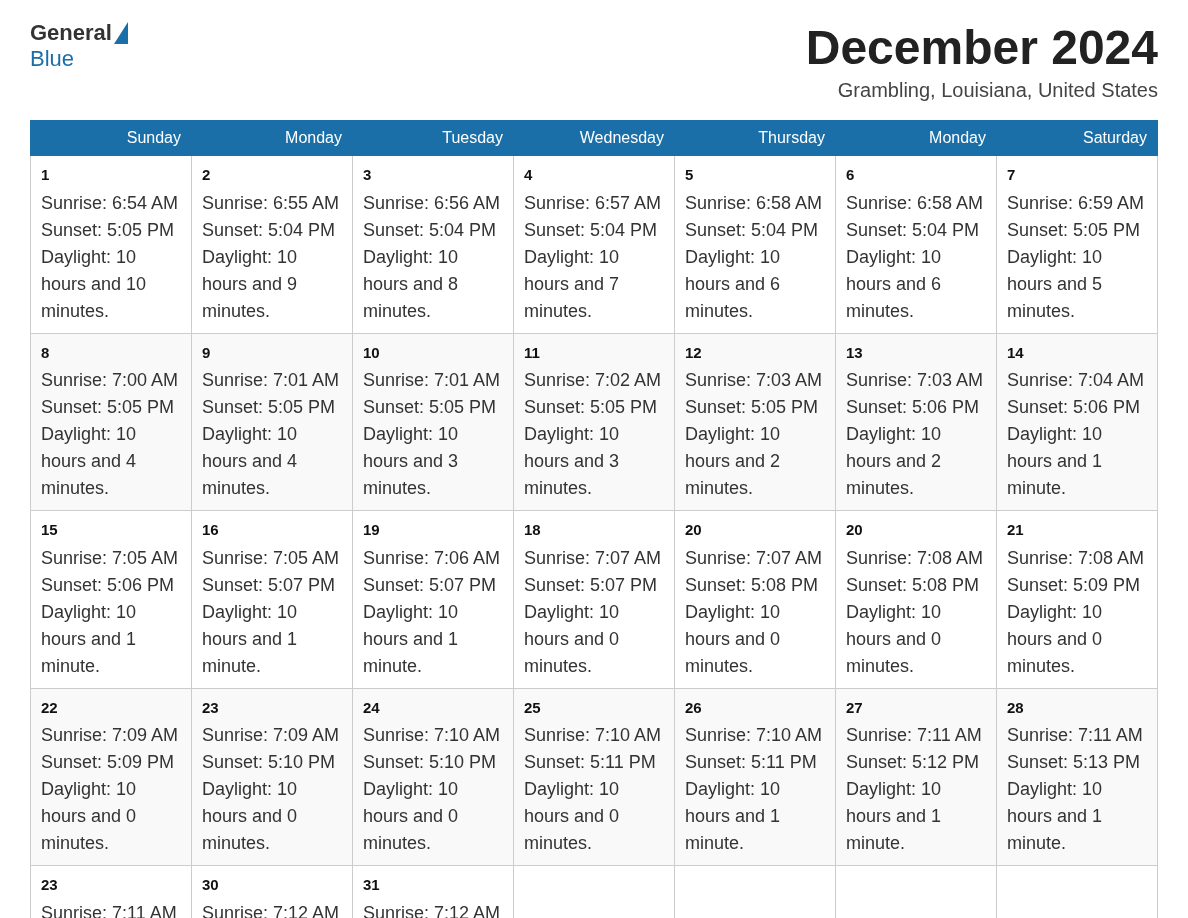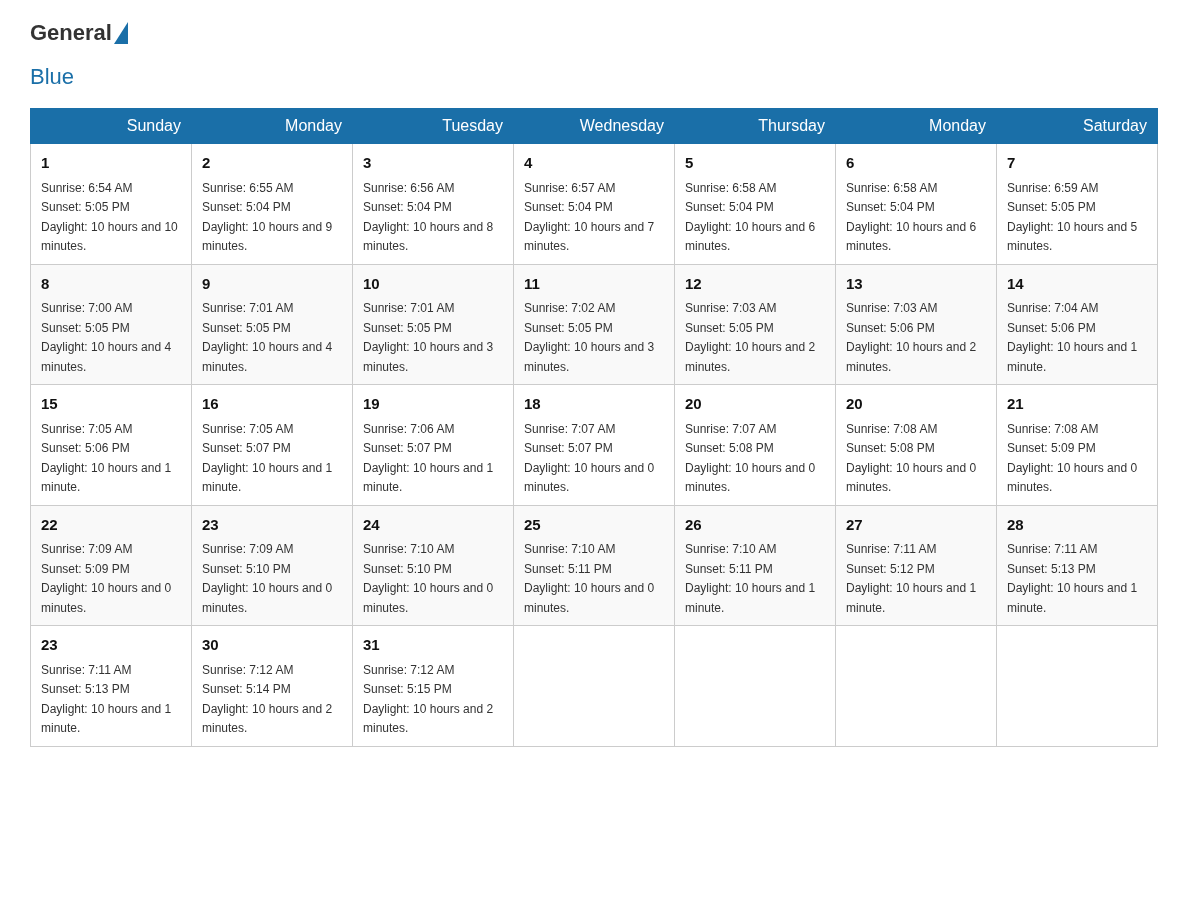--- a/index.html
+++ b/index.html
@@ -20,21 +20,20 @@
       width: 0;
       height: 0;
       border-left: 14px solid transparent;
       border-bottom: 22px solid #1a6fa8;
       margin-left: 2px;
       margin-bottom: 0px;
     }
     .logo-container {
       display: flex;
       flex-direction: column;
-      gap: 18px;
     }
     .logo-line1 {
       display: flex;
       align-items: center;
     }
     .logo-line2 {
       display: flex;
       align-items: center;
       gap: 0;
     }
@@ -75,21 +74,21 @@
       line-height: 1.5;
     }
     .day-number {
       font-size: 15px;
       font-weight: bold;
       color: #111;
       display: block;
       margin-bottom: 3px;
     }
     .day-info {
-      font-size: 12px;
+      font-size: 18px;
       color: #333;
       line-height: 1.5;
     }
     .empty-cell {
       background: #fff;
     }
     
     .calendar-table tr:nth-child(even) td {
       background-color: #f9f9f9;
     }
@@ -103,20 +102,24 @@
 <div class="header-area">
   <div class="logo-container">
     <div class="logo-line1">
       <span style="font-size:22px;font-weight:bold;color:#333;">General</span>
       <div class="logo-triangle"></div>
     </div>
     <div class="logo-line2">
       <span style="font-size:22px;font-weight:normal;color:#1a6fa8;">Blue</span>
     </div>
   </div>
+  <div class="title-area">
+    <div class="month-title">December 2024</div>
+    <div class="location-title">Grambling, Louisiana, United States</div>
+  </div>
 </div>
 
 <table class="calendar-table">
   <thead>
     <tr>
     <th>Sunday</th>
         <th>Monday</th>
         <th>Tuesday</th>
         <th>Wednesday</th>
         <th>Thursday</th>

